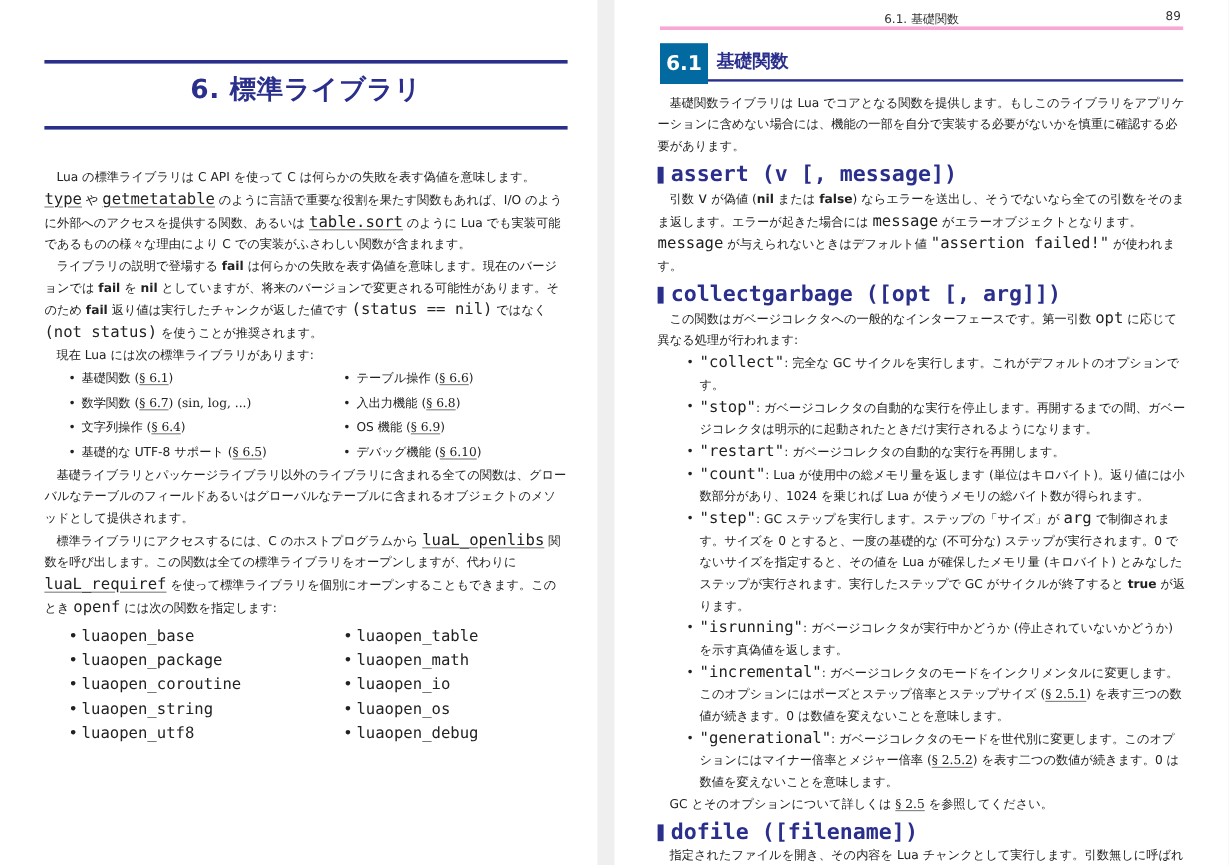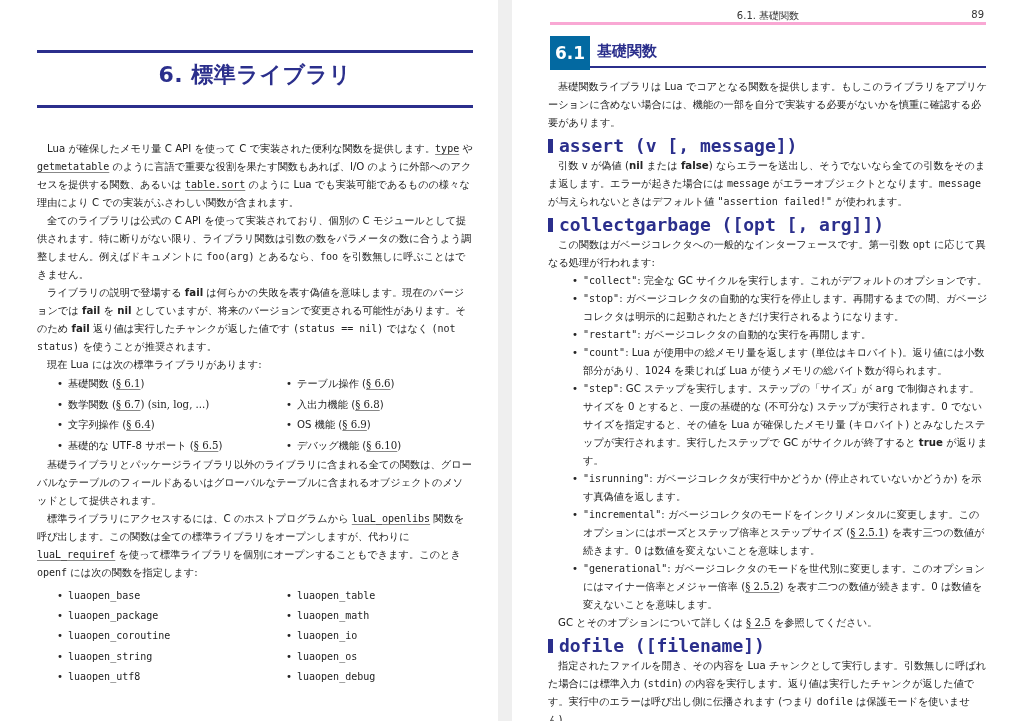--- a/index.html
+++ b/index.html
@@ -16,21 +16,21 @@
     .chap-rule { position: absolute; left: 37px; width: 436px; height: 3px; background: #2b2f8c; }
     .chap-title {
       position: absolute; left: 37px; width: 436px; top: 60px; text-align: center;
       font-family: "DejaVu Sans", sans-serif; font-weight: bold; font-size: 22px; color: #2b2f8c; letter-spacing: 0.5px;
     }
 
     .body-text {
       font-family: "DejaVu Sans", sans-serif; font-size: 10.2px; line-height: 18px; color: #222;
     }
     .para { text-indent: 10px; }
-    .mono { font-family: "DejaVu Sans Mono", monospace; font-size: 10px; }
+    .mono { font-family: "DejaVu Sans Mono", monospace; font-size: 13px; }
     .link { text-decoration: underline; text-decoration-color: #888; text-underline-offset: 2px; }
     .serif { font-family: "DejaVu Serif", serif; }
     b { font-weight: bold; }
 
     .left-body { position: absolute; left: 37px; top: 140px; width: 436px; }
     .lib-grid { display: grid; grid-template-columns: 229px 207px; padding-left: 20px; }
     .lib-grid .li { height: 20.5px; line-height: 20.5px; position: relative; padding-left: 11px; }
     .li::before { content: "•"; position: absolute; left: 0; }
     .open-grid { display: grid; grid-template-columns: 229px 207px; padding-left: 20px; margin-top: 4px; }
     .open-grid .li { height: 20.2px; line-height: 20.2px; position: relative; padding-left: 11px; }
@@ -65,25 +65,22 @@
 </head>
 <body>
 
 <div class="page page-left">
   <div class="chap-rule" style="top:50px"></div>
   <div class="chap-title">6. 標準ライブラリ</div>
   <div class="chap-rule" style="top:105px"></div>
 
   <div class="left-body body-text" style="left:37px;top:140px;position:absolute">
     <p class="para">
-      <span>Lua が確保したメモリ量 C API を使って C で実装された便利な関数を提供します。</span><span class="mono link">type</span><span> や</span>
+      <span>Lua の標準ライブラリは C API を使って C は何らかの失敗を表す偽値を意味します。</span><span class="mono link">type</span><span> や</span>
       <span class="mono link">getmetatable</span><span> のように言語で重要な役割を果たす関数もあれば、I/O のように外部へのアクセスを提供する関数、あるいは </span><span class="mono link">table.sort</span><span> のように Lua でも実装可能であるものの様々な理由により C での実装がふさわしい関数が含まれます。</span>
-    </p>
-    <p class="para">
-      <span>全てのライブラリは公式の C API を使って実装されており、個別の C モジュールとして提供されます。特に断りがない限り、ライブラリ関数は引数の数をパラメータの数に合うよう調整しません。例えばドキュメントに </span><span class="mono">foo(arg)</span><span> とあるなら、</span><span class="mono">foo</span><span> を引数無しに呼ぶことはできません。</span>
     </p>
     <p class="para">
       <span>ライブラリの説明で登場する </span><b>fail</b><span> は何らかの失敗を表す偽値を意味します。現在のバージョンでは </span><b>fail</b><span> を </span><b>nil</b><span> としていますが、将来のバージョンで変更される可能性があります。そのため </span><b>fail</b><span> 返り値は実行したチャンクが返した値です </span><span class="mono">(status == nil)</span><span> ではなく </span><span class="mono">(not status)</span><span> を使うことが推奨されます。</span>
     </p>
     <p class="para">現在 Lua には次の標準ライブラリがあります:</p>
 
     <div class="lib-grid">
       <div class="li"><span>基礎関数 (</span><span class="link serif">§ 6.1</span><span>)</span></div>
       <div class="li"><span>テーブル操作 (</span><span class="link serif">§ 6.6</span><span>)</span></div>
       <div class="li"><span>数学関数 (</span><span class="link serif">§ 6.7</span><span class="serif">) (sin, log, ...)</span></div>

